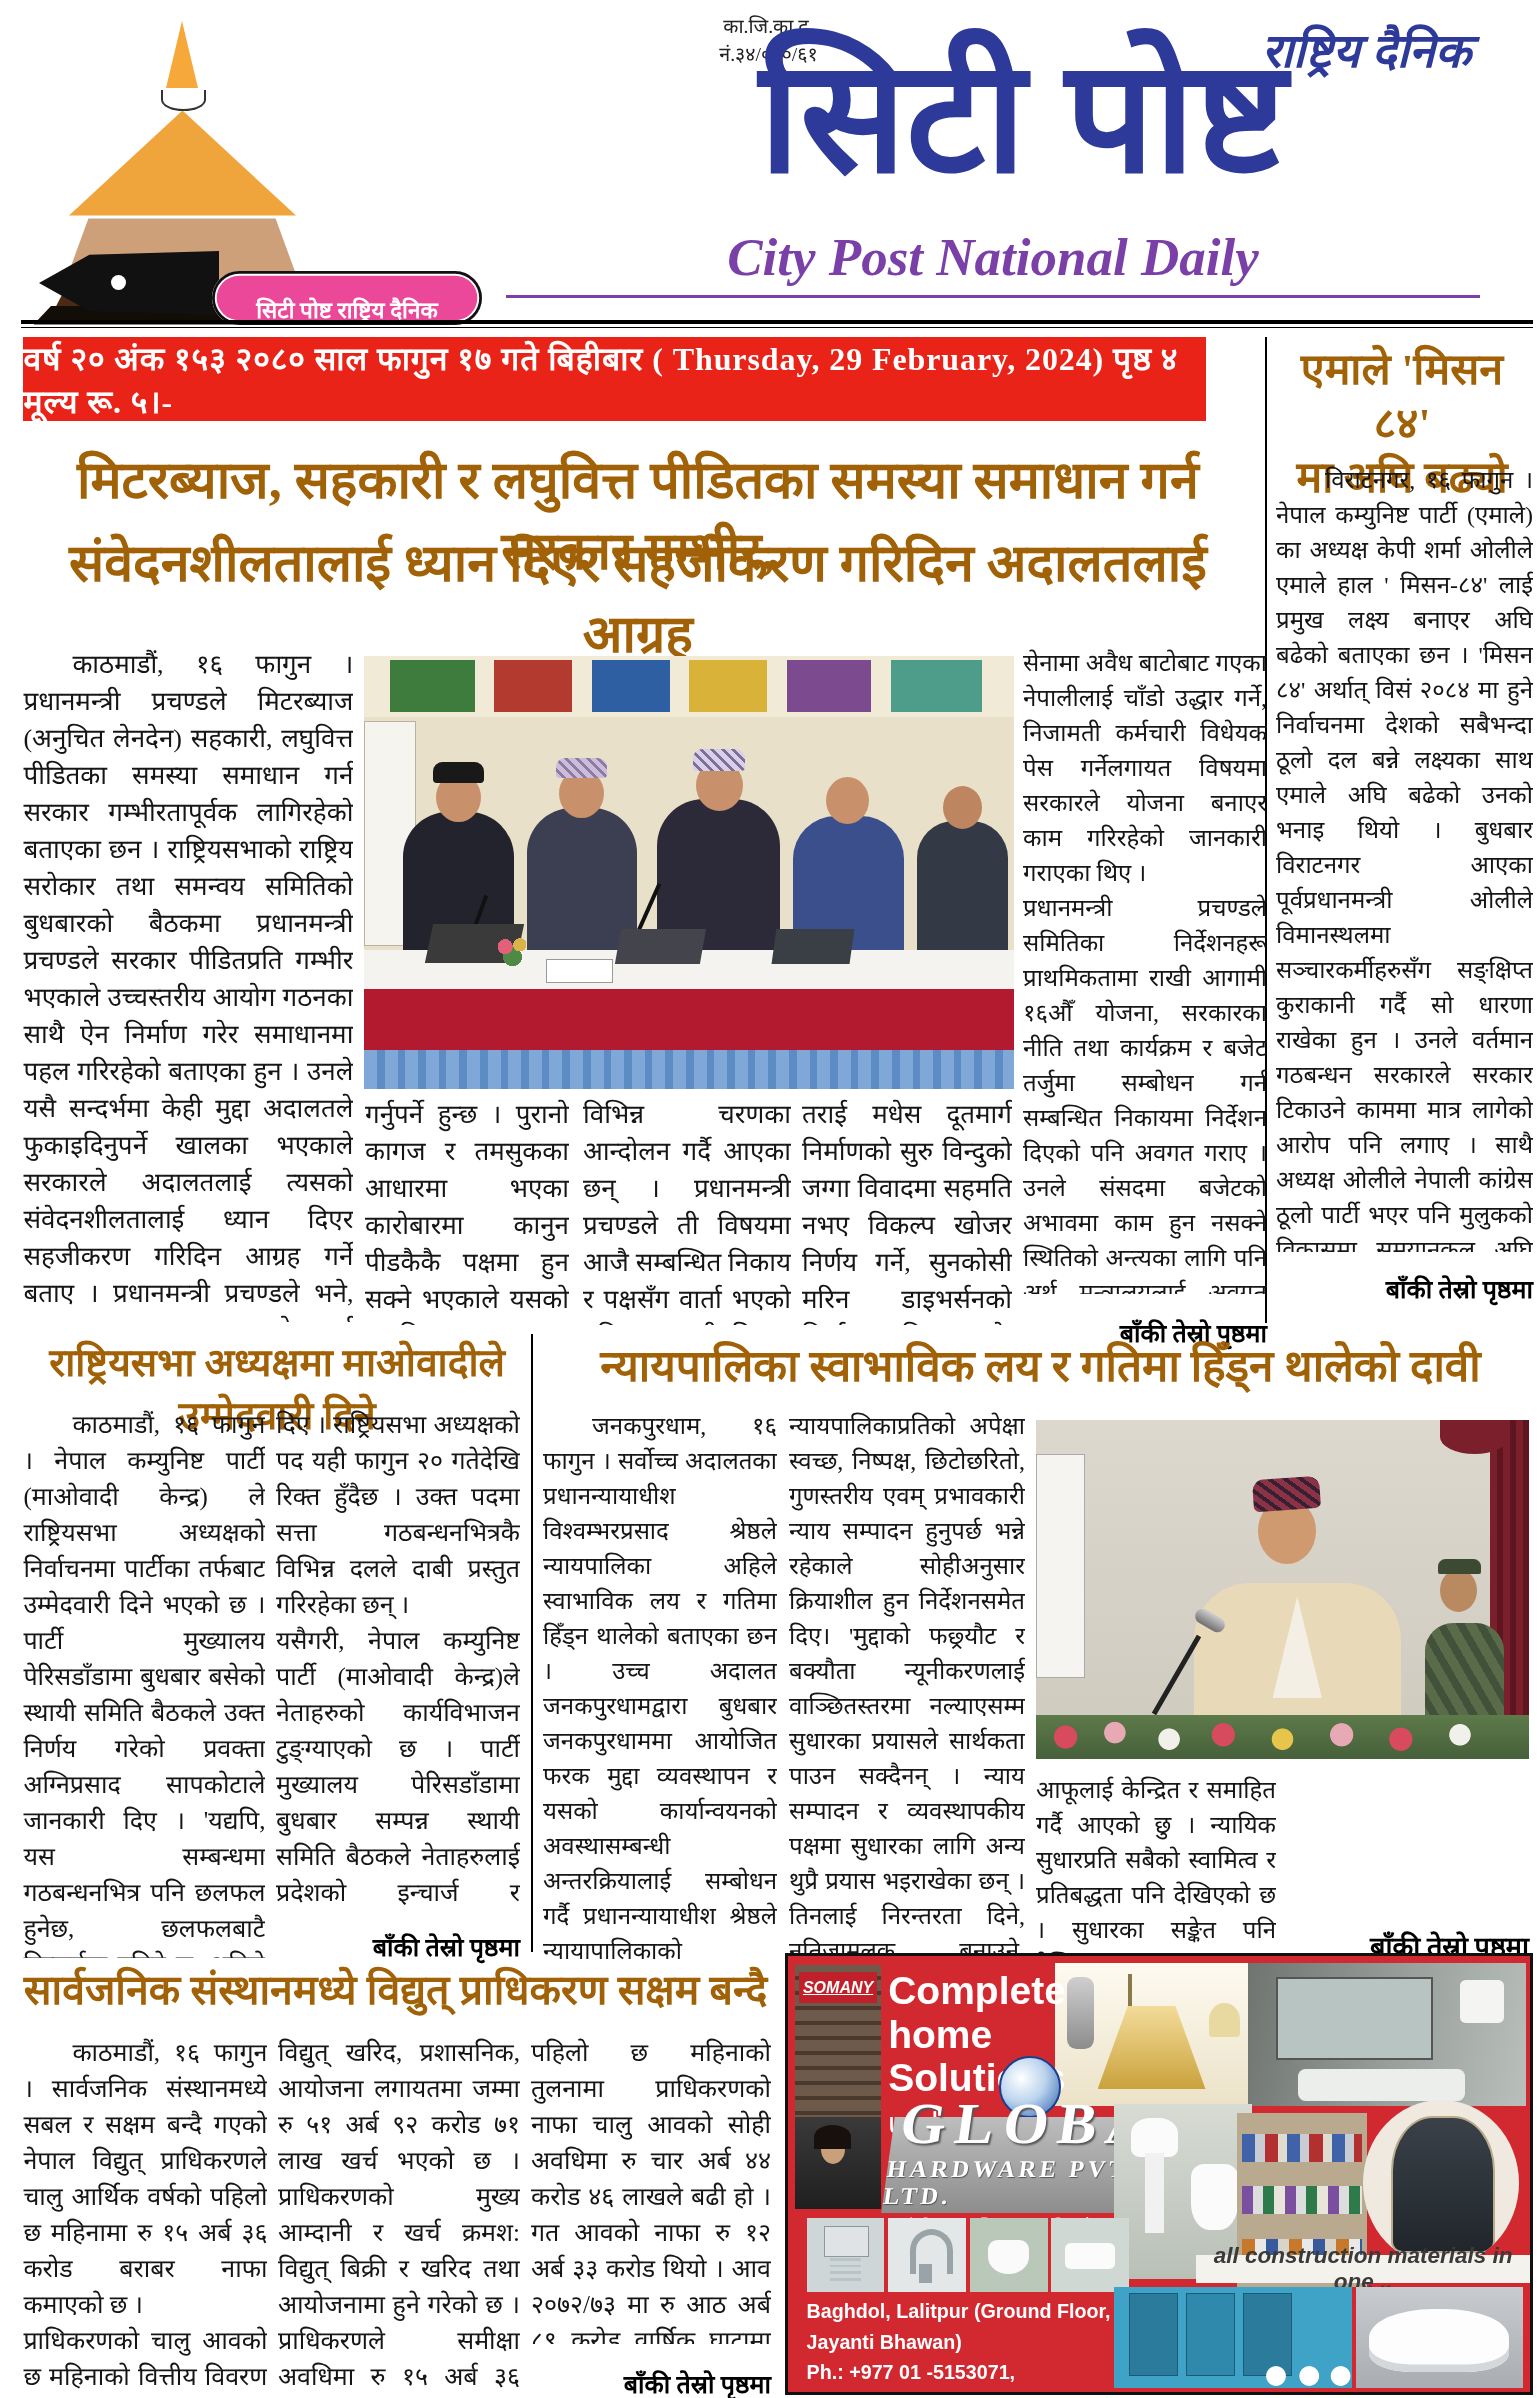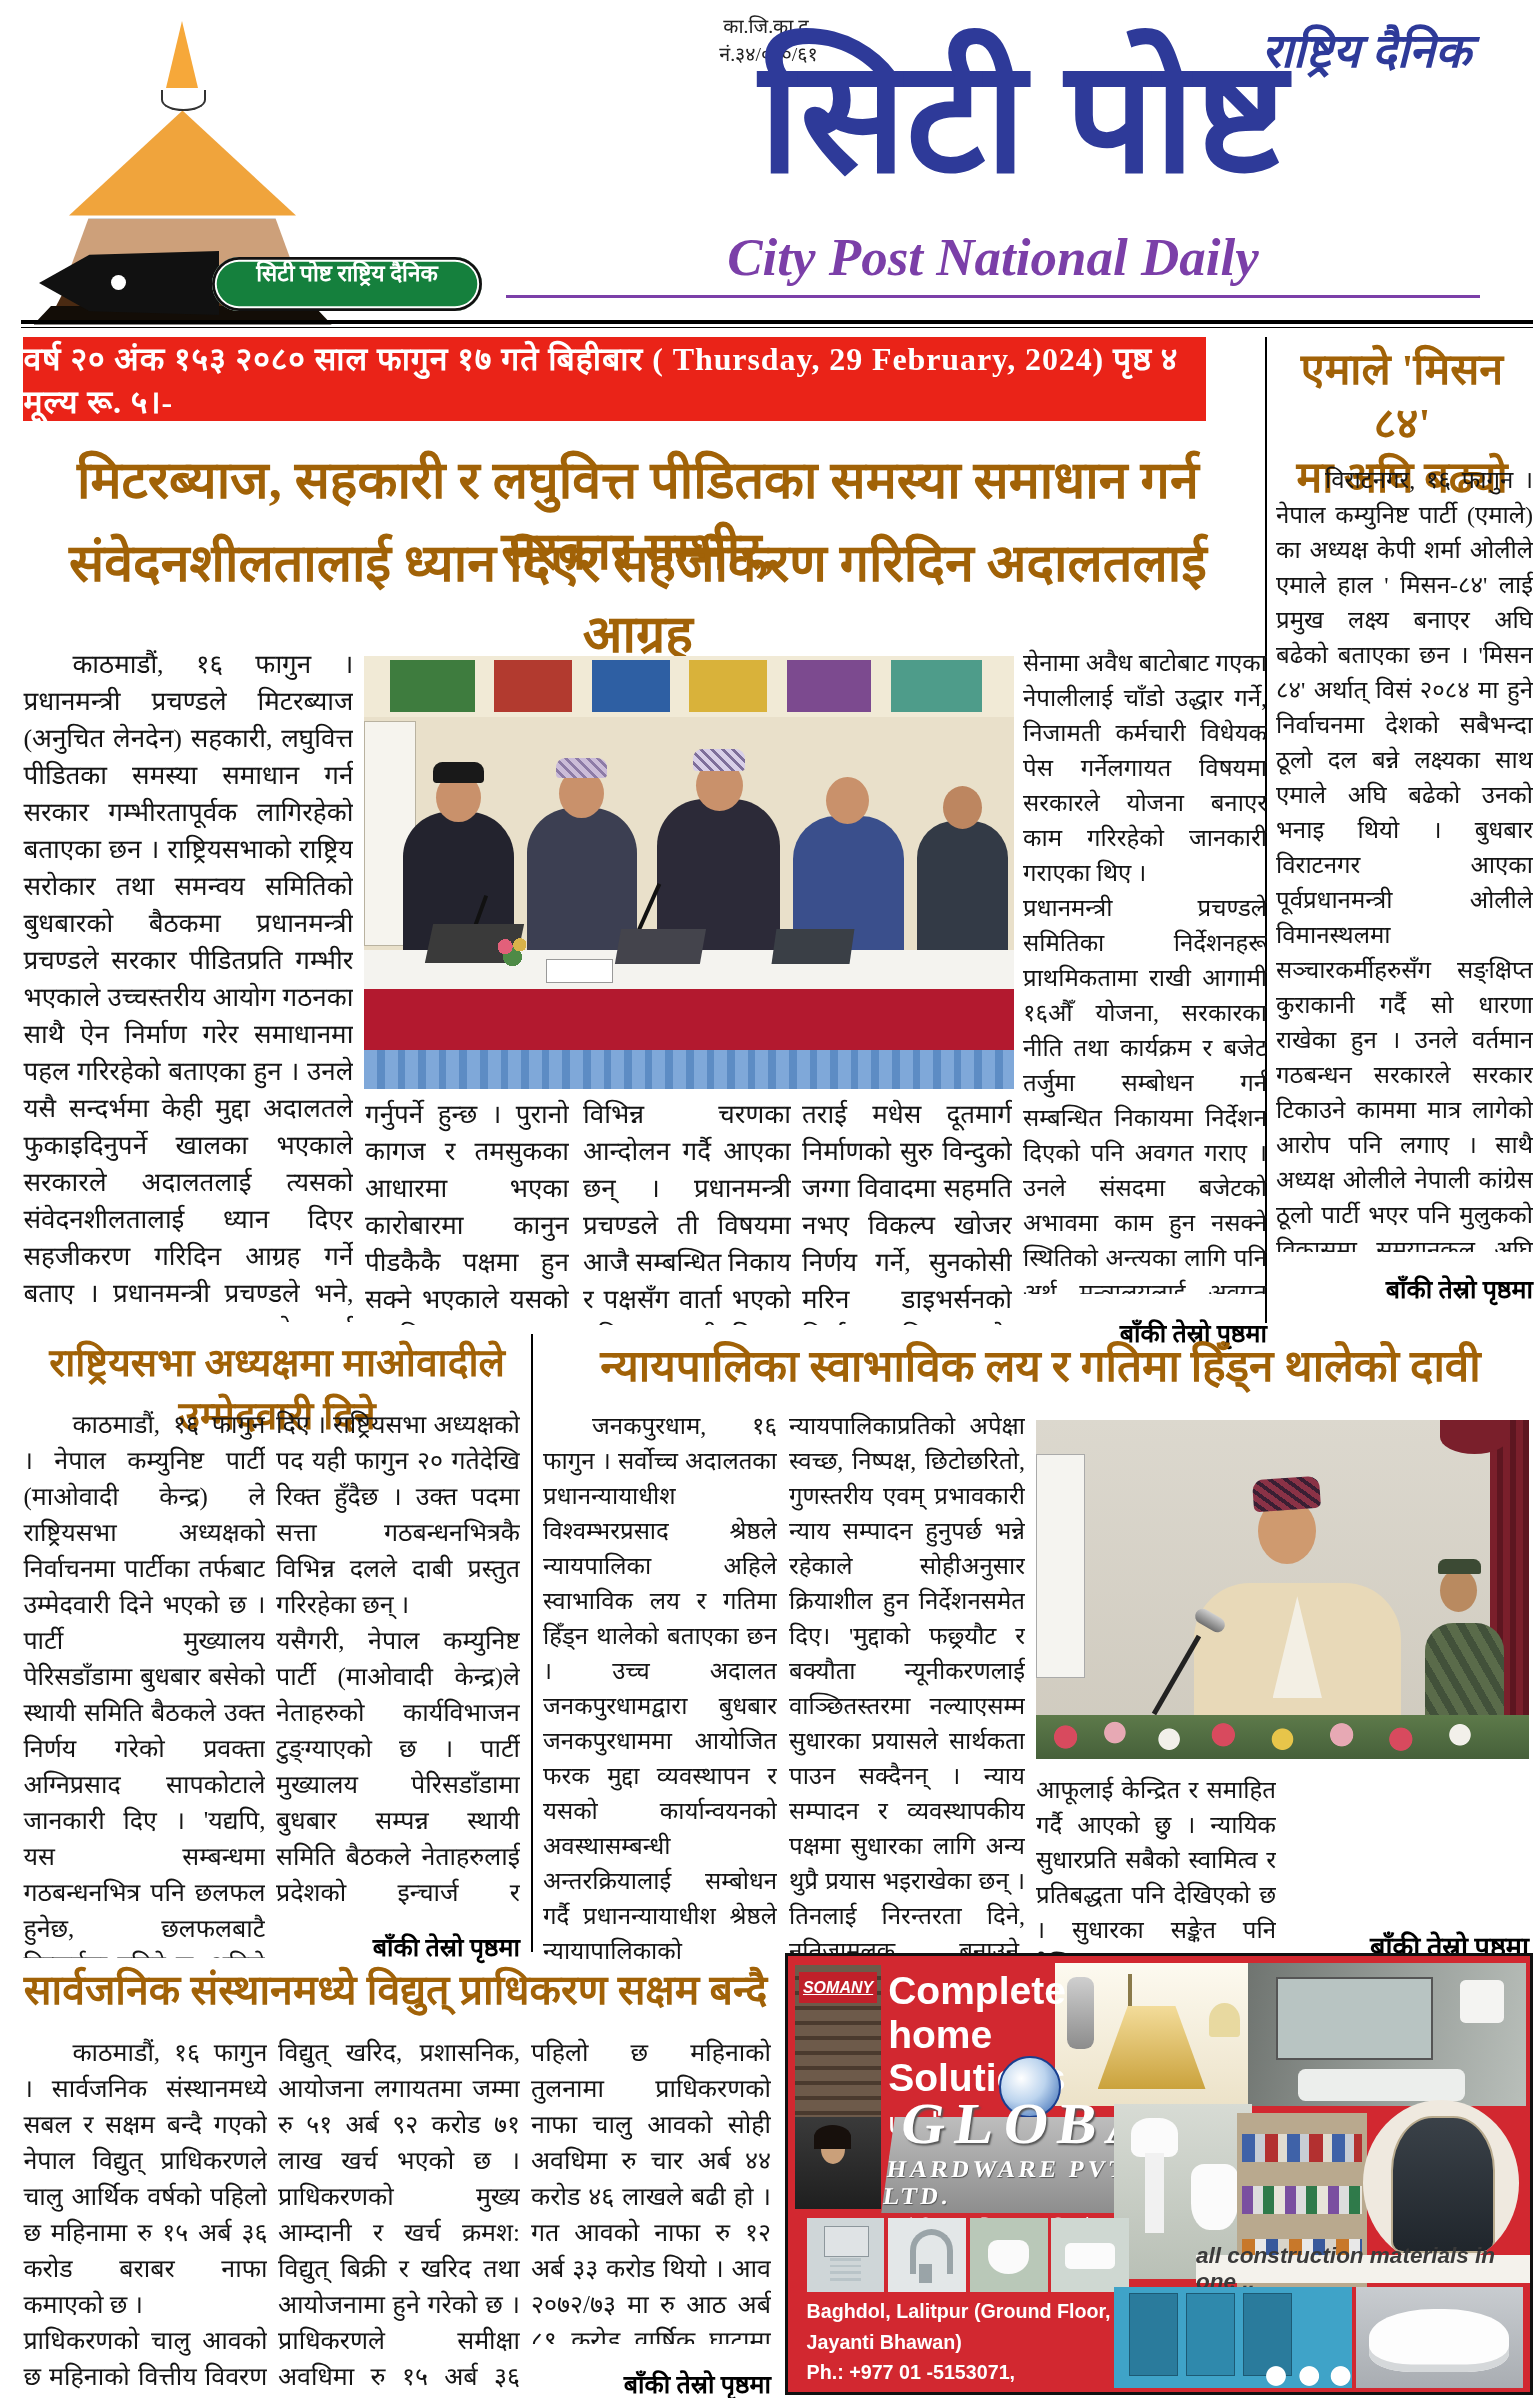--- a/index.html
+++ b/index.html
@@ -46,21 +46,21 @@
       <div class="tri" style="left:138px;top:13px;border-left:16px solid transparent;border-right:16px solid transparent;border-bottom:67px solid #f6a83a;"></div>
       <div class="abs" style="left:133px;top:82px;width:41px;height:19px;border:2.8px solid #333;border-top:none;border-radius:0 0 41px 41px / 0 0 20.6px 20.6px;"></div>
       <div class="abs" style="left:41px;top:103px;width:227px;height:105px;background:#f0a43c;clip-path:polygon(50% 0,100% 100%,0 100%);filter:drop-shadow(0 0 0.9px #000);"></div>
       <div class="abs" style="left:37px;top:211px;width:234px;height:64px;background:#cda07a;clip-path:polygon(10% 0,90% 0,100% 100%,0 100%);filter:drop-shadow(0 0 0.9px #000);"></div>
       <div class="abs" style="left:20.6px;top:277px;width:268px;height:36px;background:#4a2a12;clip-path:polygon(7% 0,93% 0,100% 100%,0 100%);"></div>
       <div class="abs" style="left:5.6px;top:298px;width:298px;height:19px;background:#130d07;clip-path:polygon(6% 0,94% 0,100% 100%,0 100%);"></div>
     </div>
 
     <div class="abs" style="left:39px;top:251px;width:180px;height:64px;background:#111;clip-path:polygon(0 50%,28% 6%,100% 0,100% 100%,28% 94%);"></div>
     <div class="abs" style="left:111px;top:275px;width:15px;height:15px;background:#fff;border-radius:50%;"></div>
-    <div class="abs" style="left:212px;top:257px;width:270px;height:54px;background:#15803d;border-radius:28px;box-shadow:inset 0 0 0 2.8px #111, inset 0 0 0 4.7px #fff;display:flex;align-items:flex-start;justify-content:center;">
+    <div class="abs" style="left:212px;top:271px;width:270px;height:54px;background:#ec4899;border-radius:28px;box-shadow:inset 0 0 0 2.8px #111, inset 0 0 0 4.7px #fff;display:flex;align-items:flex-end;justify-content:center;">
       <span class="w" style="color:#fff;font-size:22.5px;font-weight:bold;">सिटी पोष्ट राष्ट्रिय दैनिक</span>
     </div>
     <div id="regno">
       <div>का.जि.का.द.</div>
       <div>नं.३४/०६०/६१</div>
     </div>
     <div id="tagline-np">राष्ट्रिय दैनिक</div>
     <div id="title-np">सिटी पोष्ट</div>
     <div id="title-en">City Post National Daily</div>
   </div>
@@ -230,21 +230,21 @@
       <div class="abs" style="left:40%;top:62%;width:16%;height:26%;background:#9aa4a8;"></div>
     </div>
     <div class="photo" style="left:24.5%;top:60%;width:10.5%;height:17%;background:#b9c8b8;">
       <div class="abs" style="left:24%;top:30%;width:52%;height:46%;background:#fafafa;border-radius:9.4px 9.4px 50% 50%;"></div>
     </div>
     <div class="photo" style="left:35.5%;top:60%;width:10.5%;height:17%;background:#cfd8d2;">
       <div class="abs" style="left:18%;top:34%;width:64%;height:36%;background:#fbfbfb;border-radius:5.6px;"></div>
     </div>
 
     <div class="abs" style="left:55%;top:68.5%;width:45%;height:6.5%;background:#f4f2ec;display:flex;align-items:center;justify-content:center;">
-      <span style="font-style:italic;font-size:22.5px;color:#3a3a3a;font-family:'Liberation Sans','DejaVu Sans',sans-serif;font-weight:bold;">all construction materials in one ..</span>
+      <span style="font-style:italic;font-size:22.5px;color:#3a3a3a;font-family:'Liberation Sans','DejaVu Sans',sans-serif;font-weight:bold;text-align:center;">all construction materials in one ..</span>
     </div>
 
     <div class="abs" style="left:2.5%;top:78%;width:41%;line-height:1.55;">
       <div class="w" style="font-size:19.7px;">Baghdol, Lalitpur (Ground Floor, Jayanti Bhawan)</div>
       <div class="w" style="font-size:19.7px;">Ph.: +977 01 -5153071, 9851030189</div>
 
     </div>
 
     <div class="photo" style="left:44%;top:76%;width:32%;height:23%;background:#3fa3c8;">
       <div class="abs" style="left:6%;top:6%;width:20%;height:80%;background:#2a7b9c;border:1.9px solid #1d5a74;"></div>

